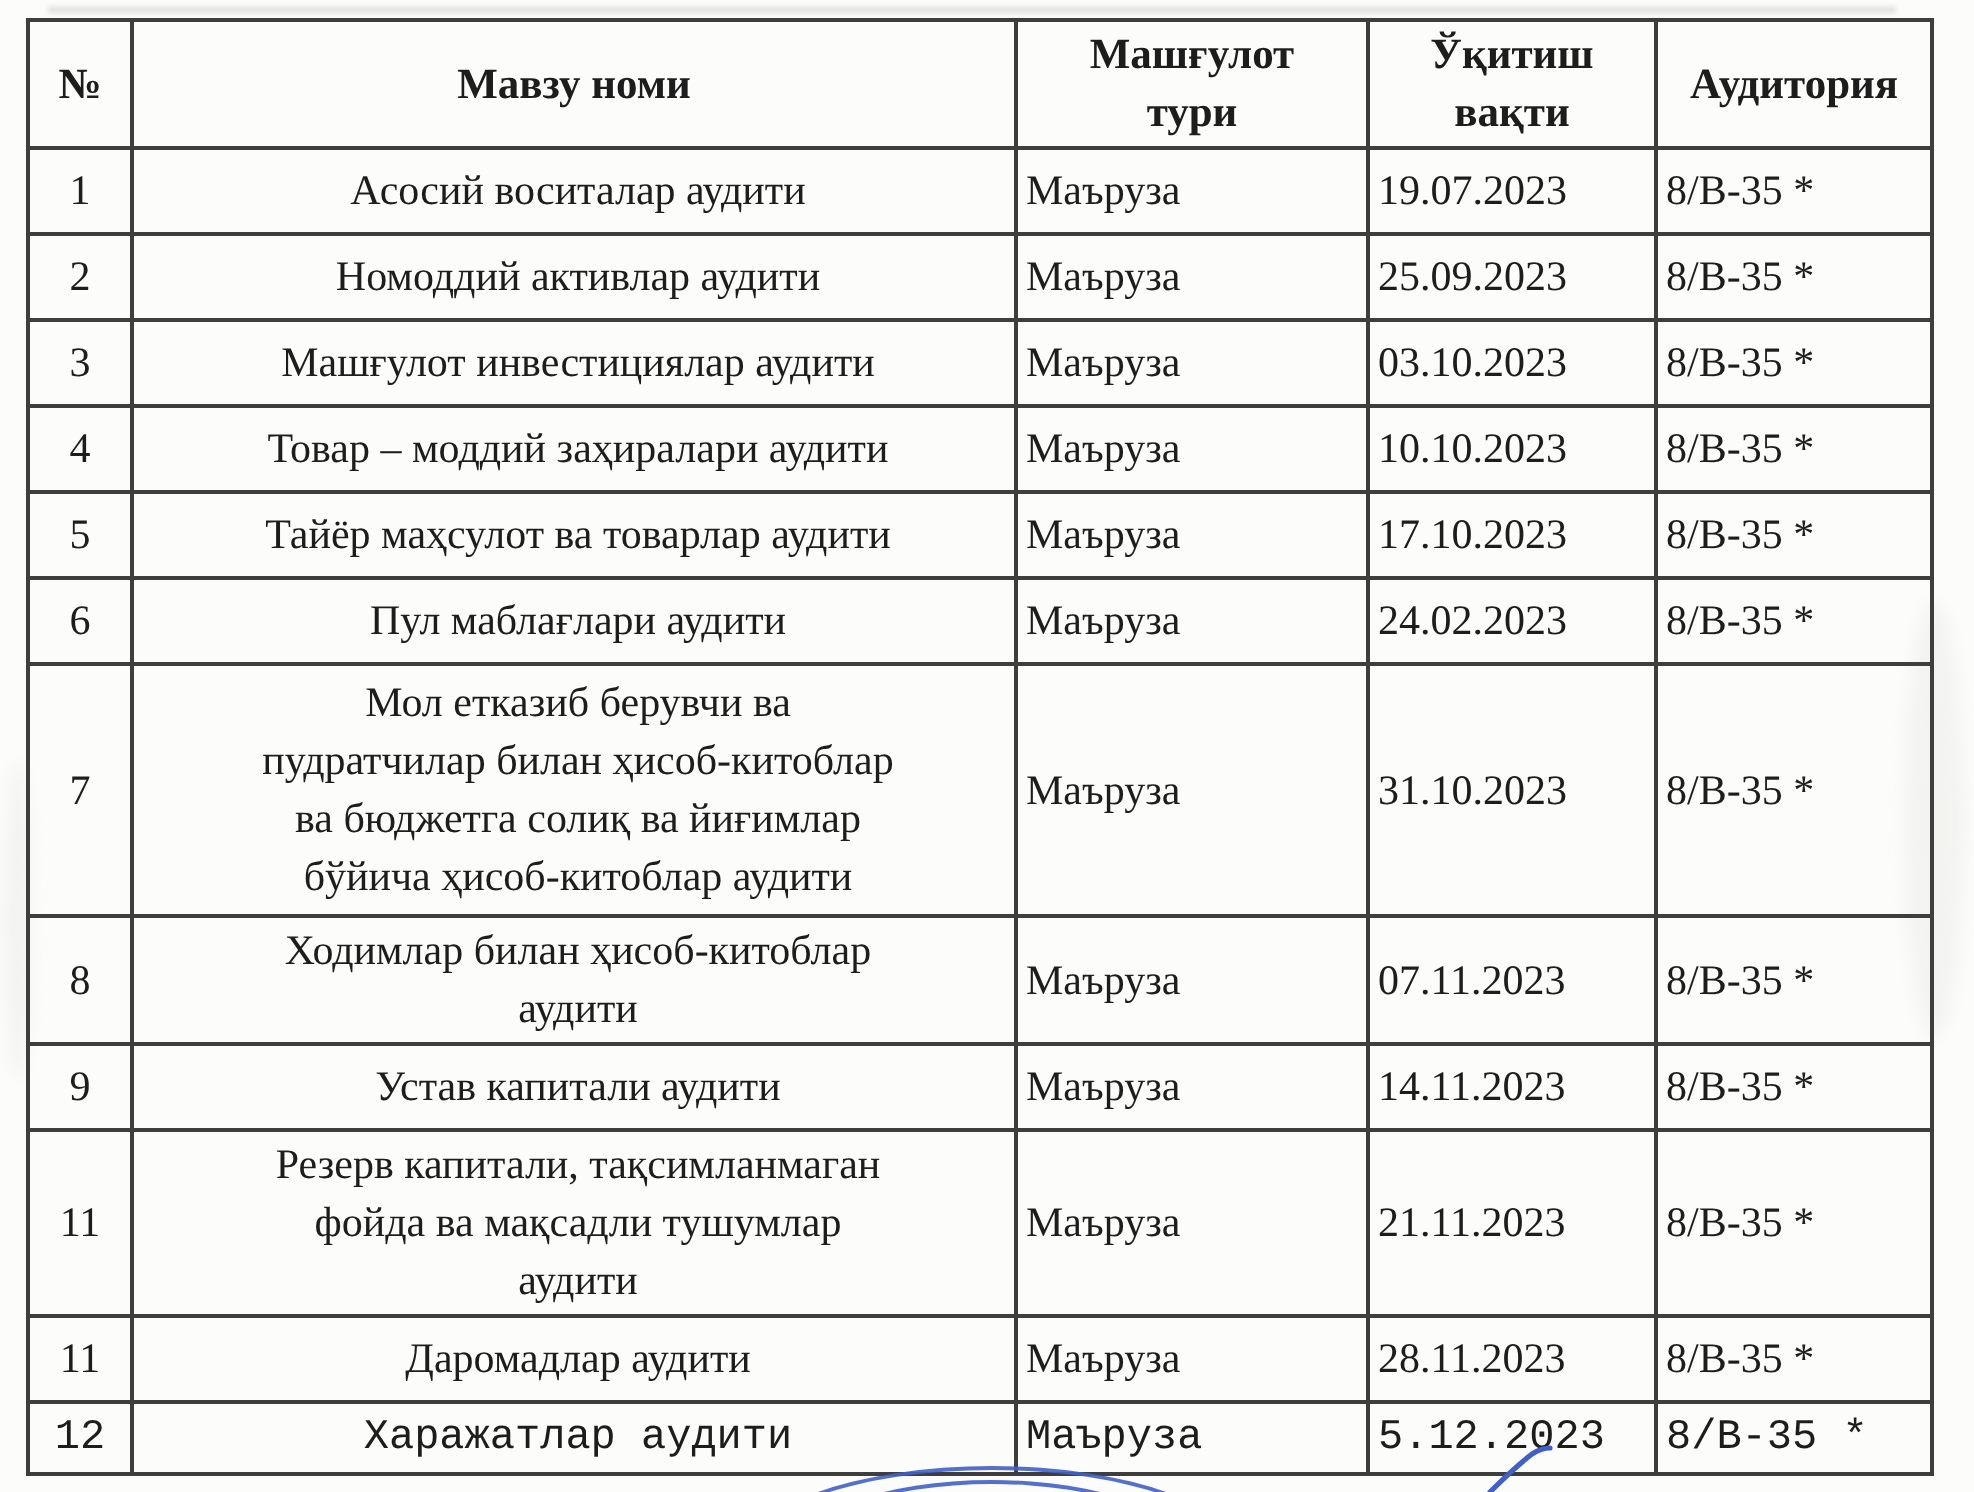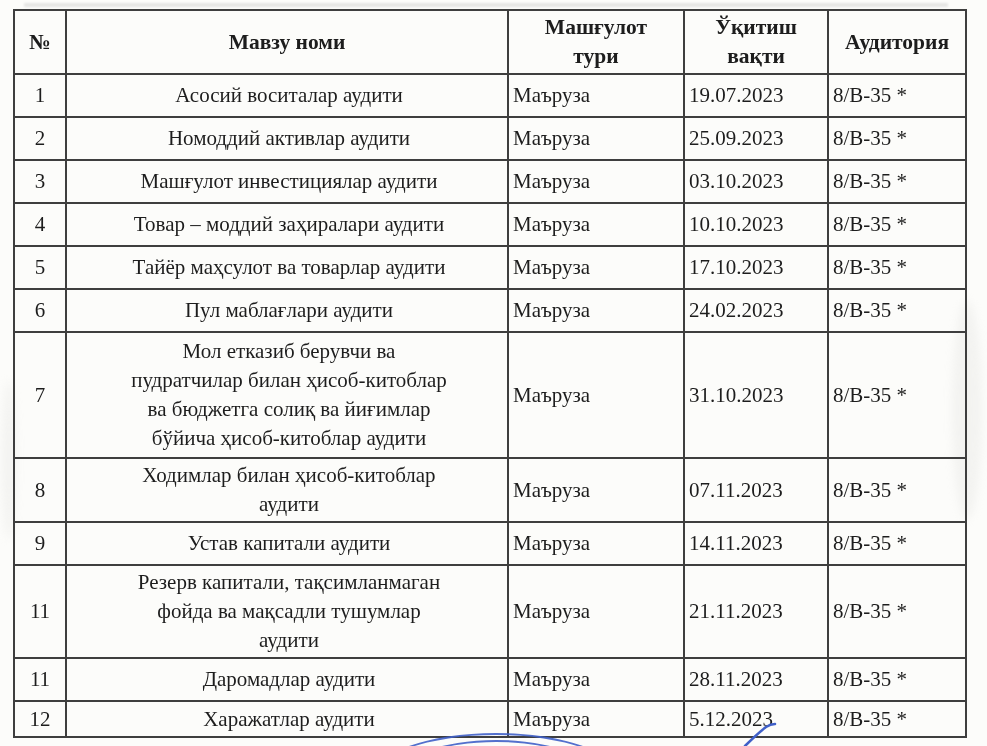--- a/index.html
+++ b/index.html
@@ -50,21 +50,21 @@
   .schedule th {
     font-weight: bold;
     text-align: center;
     white-space: pre-line;
     font-size: 21.5px;
   }
   .schedule tbody tr { height: 43px; }
   .schedule tbody tr:nth-child(7)  { height: 126px; }
   .schedule tbody tr:nth-child(8)  { height: 62px; }
   .schedule tbody tr:nth-child(10) { height: 92px; }
-  .schedule tbody tr:nth-child(12) { height: 36px; }
+  .schedule tbody tr:nth-child(12) { height: 36px; font-family: Liberation Mono, monospace; }
 
   td.c-num  { text-align: center; }
   td.c-topic {
     text-align: center;
     padding-left: 12px;
     padding-right: 8px;
     white-space: pre-line;
   }
   td.c-type, td.c-time, td.c-room { text-align: left; }
 

